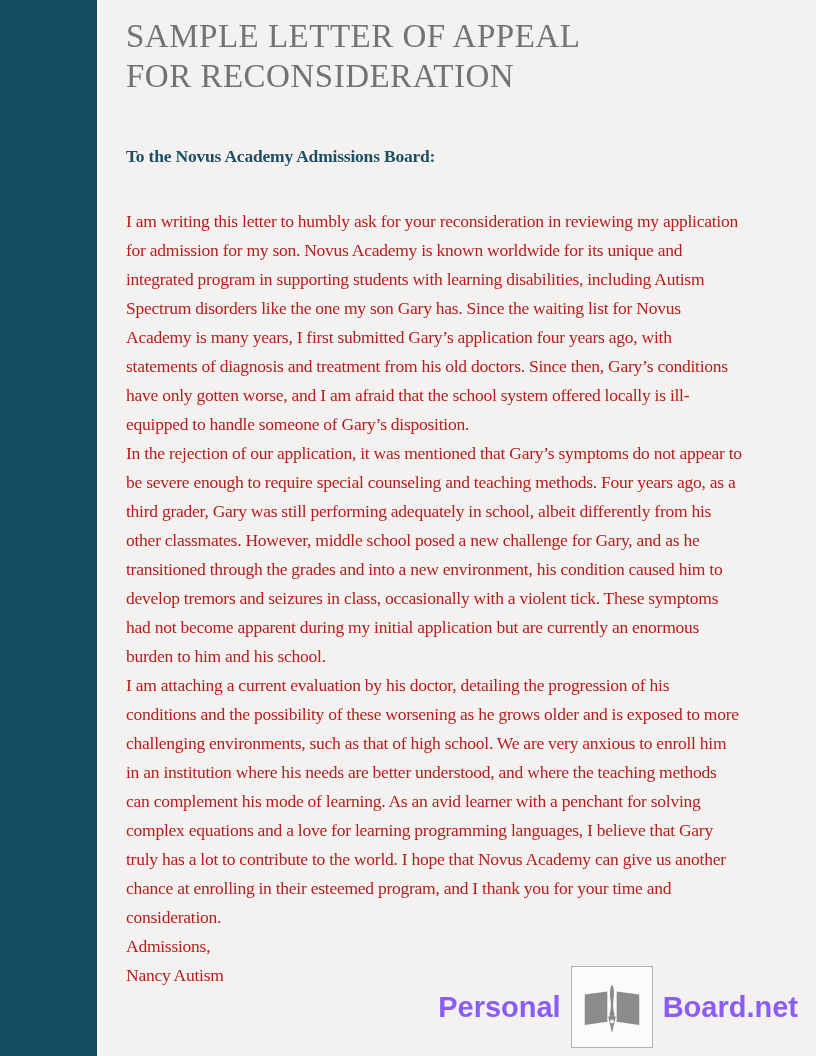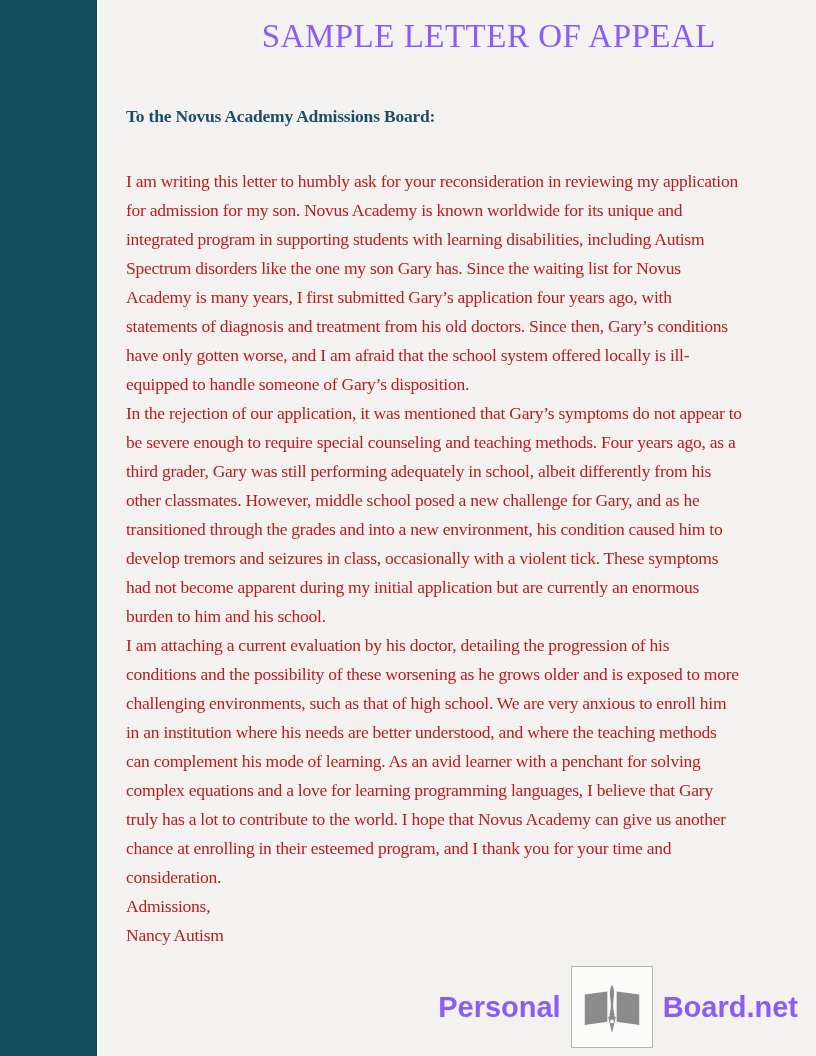--- a/index.html
+++ b/index.html
@@ -20,26 +20,26 @@
     border-right: 2px solid #fdfdfc;
   }
   .content {
     position: absolute;
     left: 126px; top: 0;
     width: 616px;
   }
   .title {
     margin: 16px 0 0 0;
     padding-right: 26px;
-    text-align: right;
+    text-align: left;
     font-size: 33px;
     font-weight: normal;
     line-height: 40px;
     letter-spacing: 0.5px;
-    color: #8b5cf6;
+    color: #737373;
   }
   .salutation {
     margin: 46px 0 0 0;
     font-size: 17.5px;
     line-height: 29px;
     font-weight: bold;
     color: #1c4e64;
     letter-spacing: -0.2px;
   }
   .body-text { margin-top: 36px; }
@@ -73,20 +73,21 @@
 </style>
 </head>
 <body>
 
 <div class="page">
   <div class="sidebar"></div>
 
   <div class="content">
     <h1 class="title">
       <span>SAMPLE LETTER OF APPEAL</span><br>
+      <span>FOR RECONSIDERATION</span>
     </h1>
 
     <p class="salutation">To the Novus Academy Admissions Board:</p>
 
     <div class="body-text">
         <p class="para">I am writing this letter to humbly ask for your reconsideration in reviewing my application for admission for my son. Novus Academy is known worldwide for its unique and integrated program in supporting students with learning disabilities, including Autism Spectrum disorders like the one my son Gary has. Since the waiting list for Novus Academy is many years, I first submitted Gary’s application four years ago, with statements of diagnosis and treatment from his old doctors. Since then, Gary’s conditions have only gotten worse, and I am afraid that the school system offered locally is ill-equipped to handle someone of Gary’s disposition.</p>
         <p class="para">In the rejection of our application, it was mentioned that Gary’s symptoms do not appear to be severe enough to require special counseling and teaching methods. Four years ago, as a third grader, Gary was still performing adequately in school, albeit differently from his other classmates. However, middle school posed a new challenge for Gary, and as he transitioned through the grades and into a new environment, his condition caused him to develop tremors and seizures in class, occasionally with a violent tick. These symptoms had not become apparent during my initial application but are currently an enormous burden to him and his school.</p>
         <p class="para">I am attaching a current evaluation by his doctor, detailing the progression of his conditions and the possibility of these worsening as he grows older and is exposed to more challenging environments, such as that of high school. We are very anxious to enroll him in an institution where his needs are better understood, and where the teaching methods can complement his mode of learning. As an avid learner with a penchant for solving complex equations and a love for learning programming languages, I believe that Gary truly has a lot to contribute to the world. I hope that Novus Academy can give us another chance at enrolling in their esteemed program, and I thank you for your time and consideration.</p>
       </div>
 

